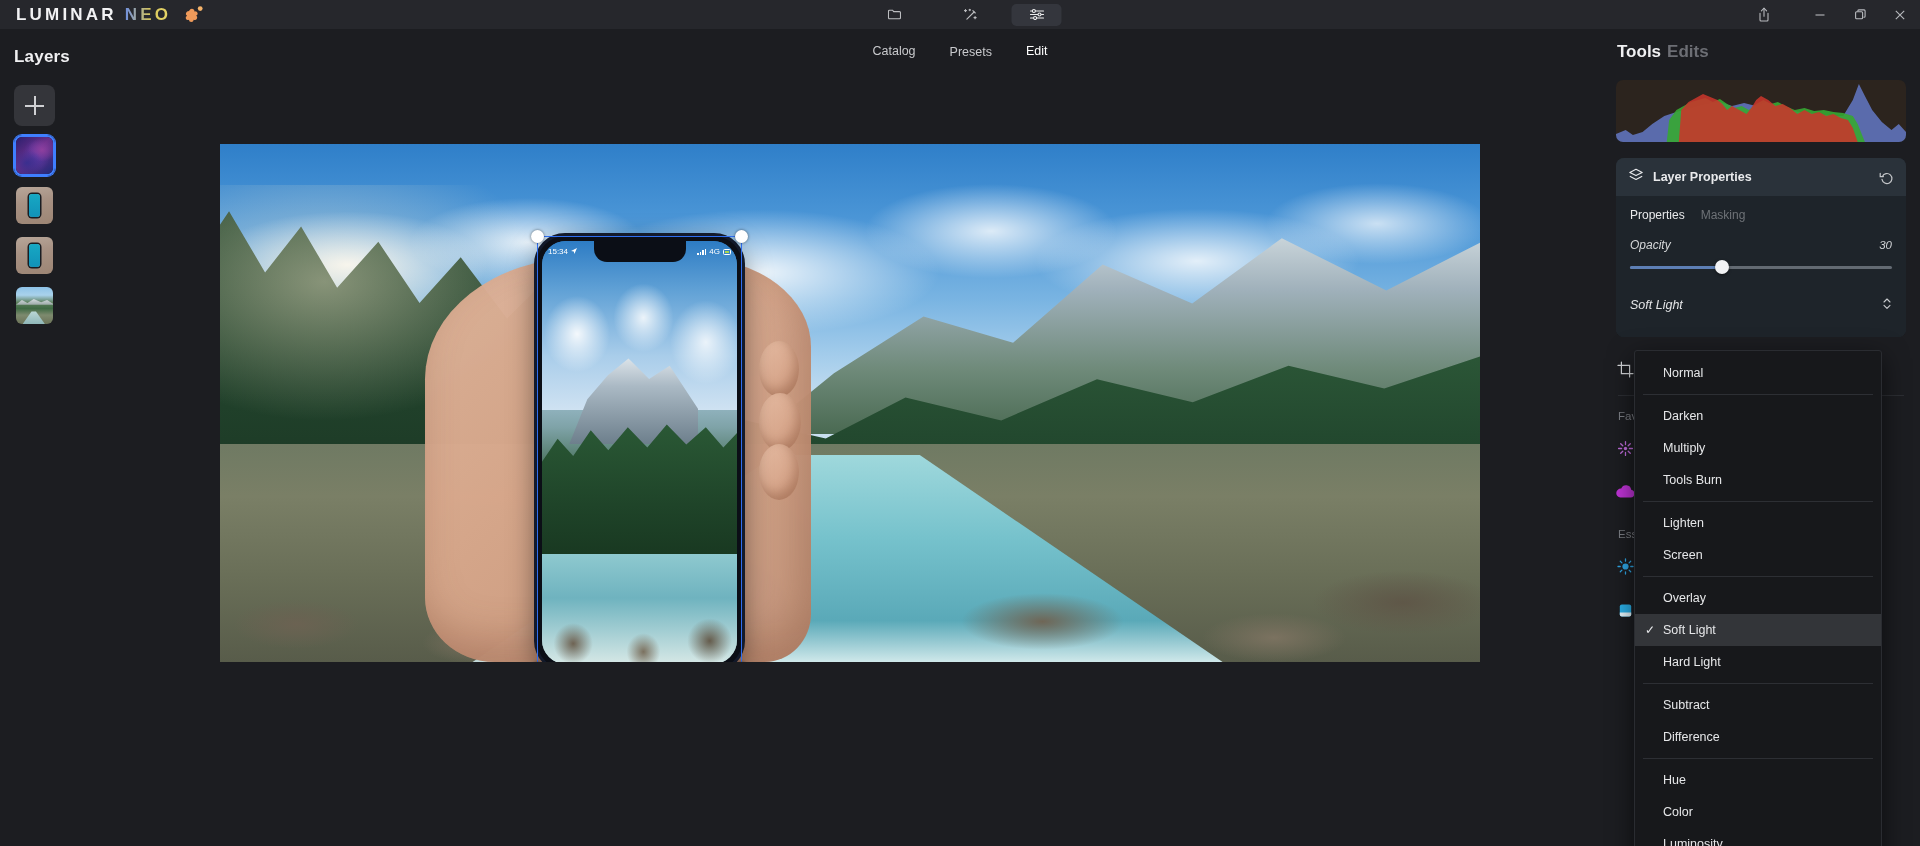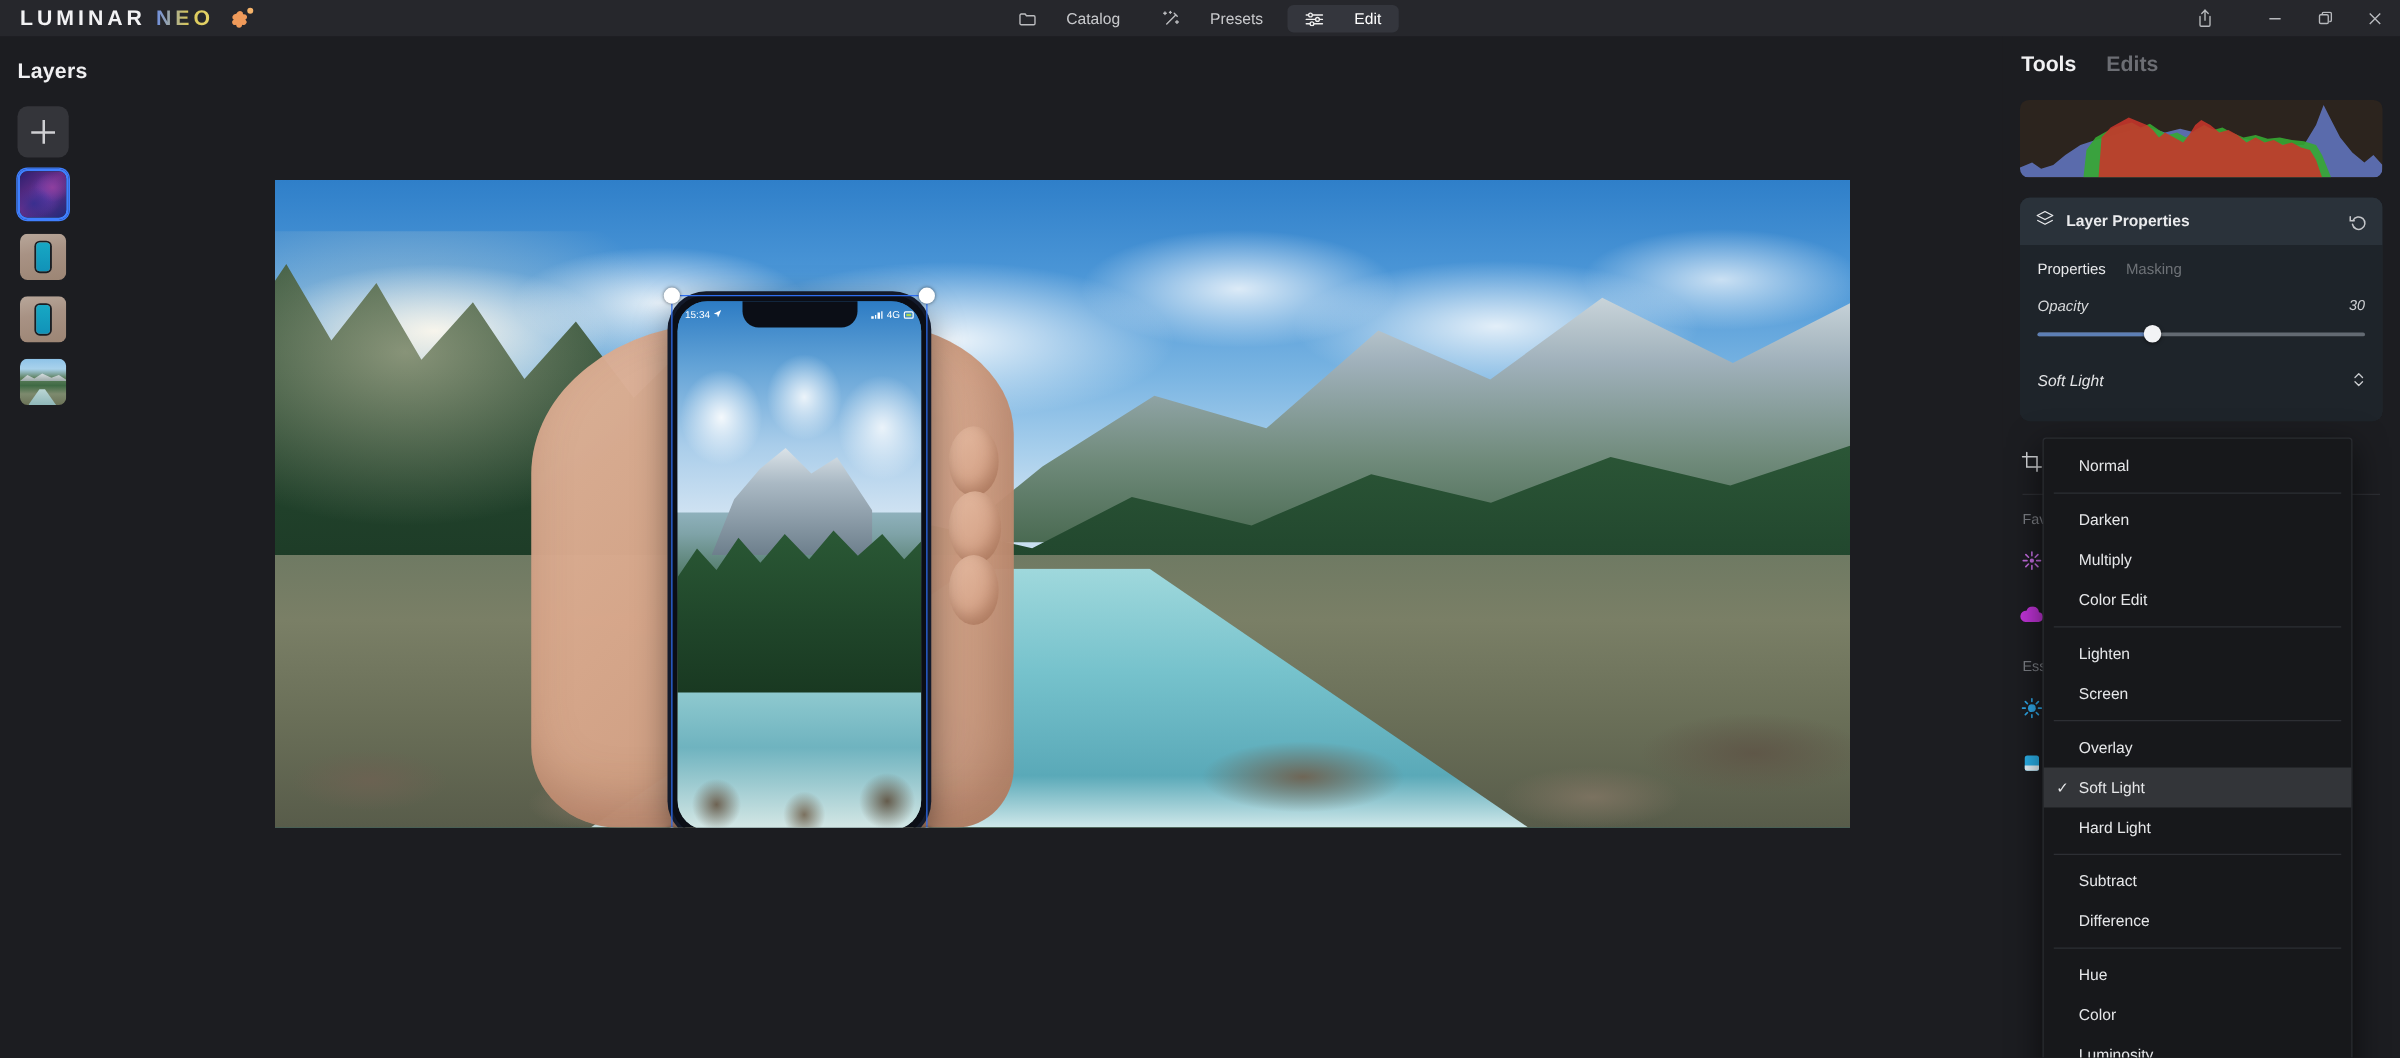--- a/index.html
+++ b/index.html
@@ -32,21 +32,21 @@
   }
   .brand-mark { width: 22px; height: 20px; margin-left: 4px; position: relative; }
 
   .nav-center {
     position: absolute; left: 50%; transform: translateX(-50%);
     display: flex; align-items: center; gap: 6px; height: 29px;
   }
   .nav-item {
     display: flex; align-items: center; gap: 24px;
     padding: 4px 14px; height: 22px; border-radius: 5px;
-    font-size: 12.5px; color: #c9cacd; cursor: pointer;
+    font-size: 12.5px; color: #c9cacd; cursor: pointer; flex-direction: column;
   }
   .nav-item.active { background: #34363d; color: #ffffff; }
   .nav-item .ico { display: flex; align-items: center; opacity: .92; }
 
   .win-controls {
     position: absolute; right: 0; top: 0; height: 29px;
     display: flex; align-items: center;
   }
   .win-btn {
     width: 40px; height: 29px; display: flex; align-items: center; justify-content: center;
@@ -257,21 +257,21 @@
     position: absolute; inset: 0; border: 1.5px solid #2f6ef0; z-index: 9;
     pointer-events: none;
   }
 
   
   .tools-panel {
     position: absolute; top: 29px; right: 0; width: 318px; height: 817px;
     background: #1c1d21; z-index: 40;
   }
   .tools-tabs {
-    display: flex; align-items: baseline; gap: 24px;
+    display: flex; align-items: baseline; gap: 6px;
     padding: 13px 12px 0 15px;
   }
   .tools-tab { font-size: 17px; font-weight: 700; color: #6c6e74; cursor: pointer; }
   .tools-tab.active { color: #f0f0f2; }
 
   .histogram {
     margin: 18px 14px 0 14px; height: 62px; border-radius: 7px;
     background: #2c241e; position: relative; overflow: hidden;
   }
   .histogram svg { display: block; width: 100%; height: 100%; }
@@ -620,21 +620,21 @@
     <div class="dd-item">
       <span class="chk"></span>
       <span>Darken</span>
     </div>
     <div class="dd-item">
       <span class="chk"></span>
       <span>Multiply</span>
     </div>
     <div class="dd-item">
       <span class="chk"></span>
-      <span>Color Edit</span>
+      <span>Tools Burn</span>
     </div>
     <div class="dd-sep"></div>
 
     <div class="dd-item">
       <span class="chk"></span>
       <span>Lighten</span>
     </div>
     <div class="dd-item">
       <span class="chk"></span>
       <span>Screen</span>

